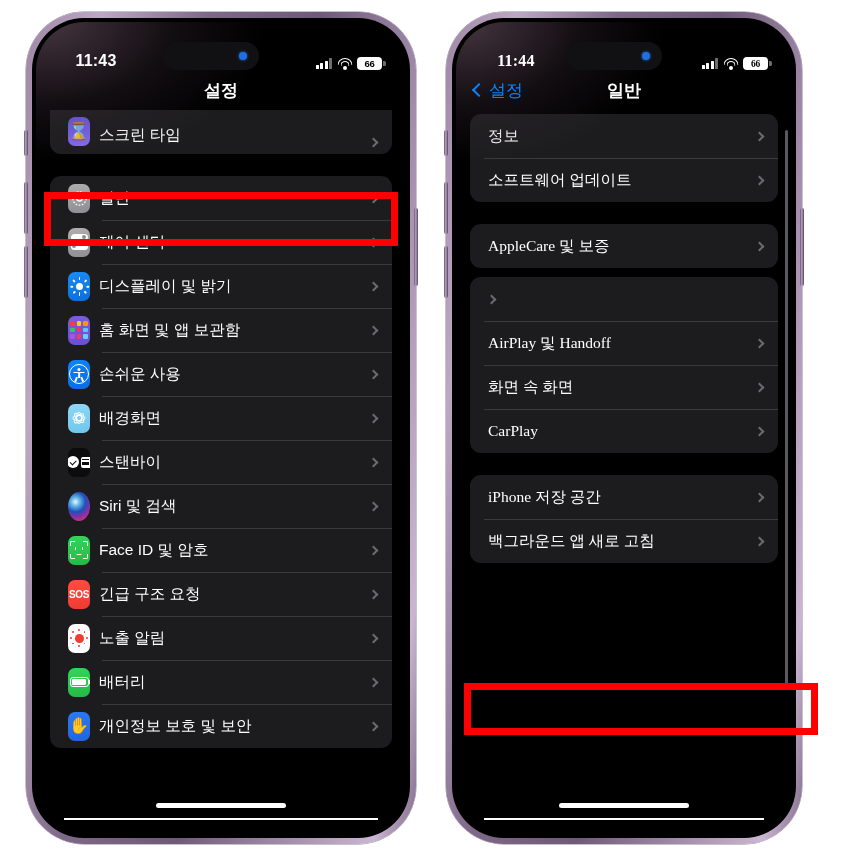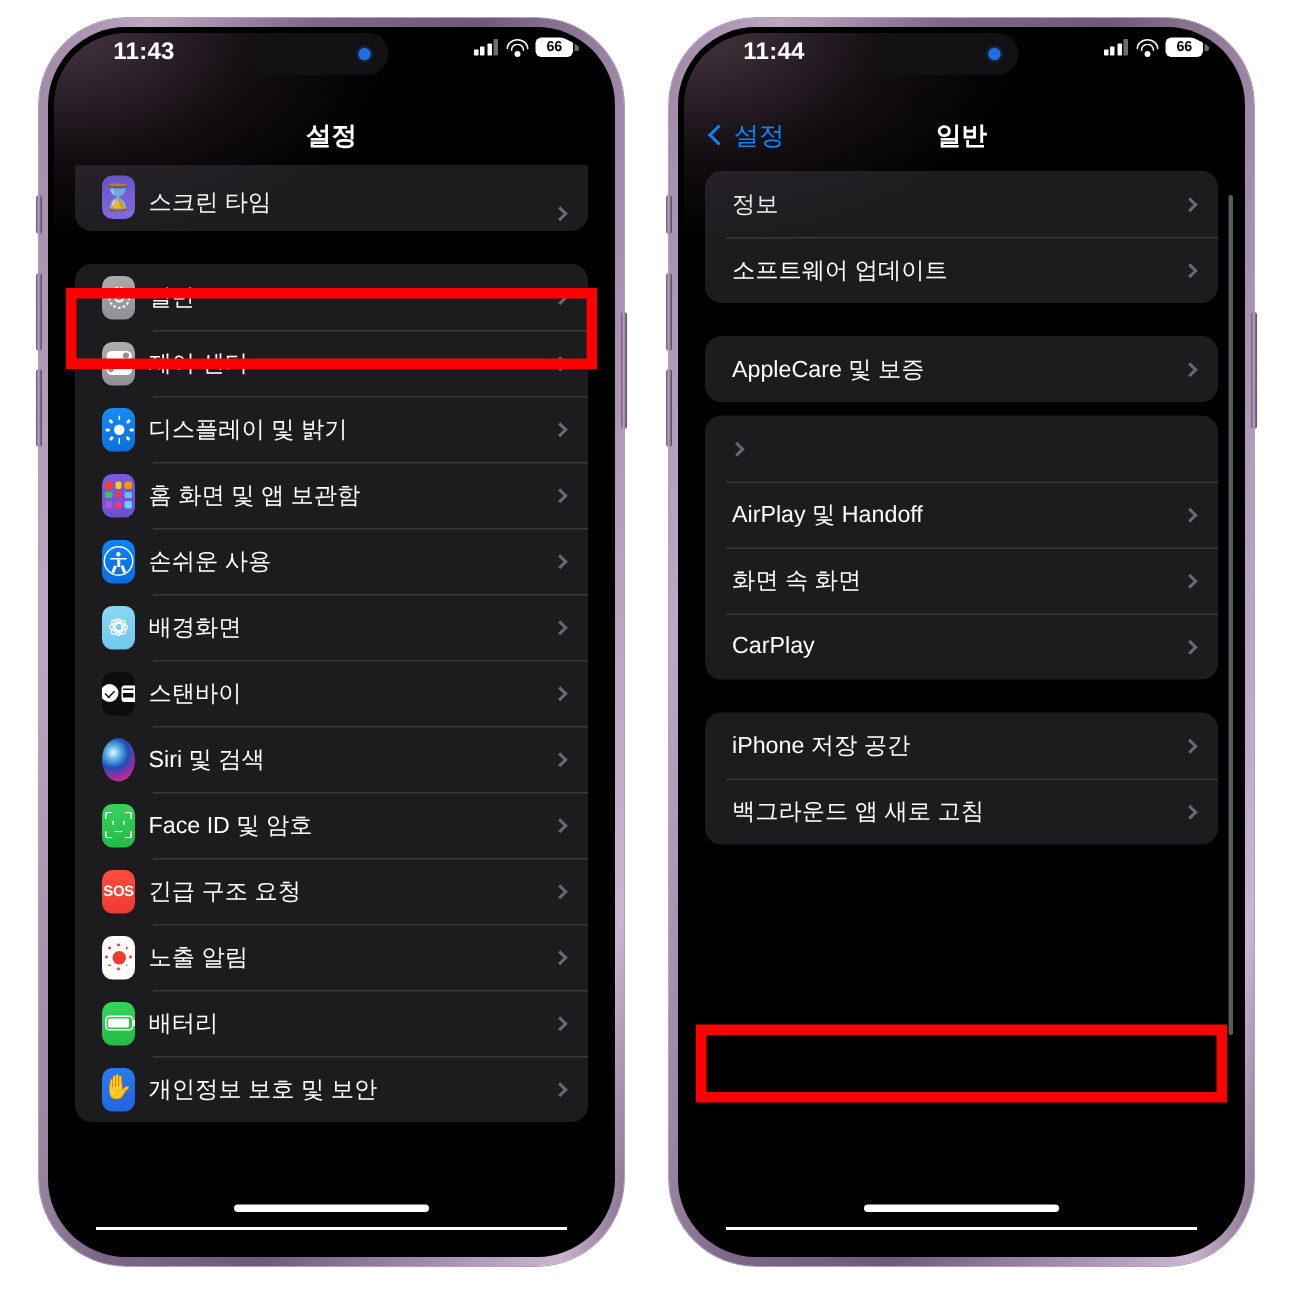--- a/index.html
+++ b/index.html
@@ -61,21 +61,21 @@
   }
   .btn-left  { left: -2px;  width: 4px; }
   .btn-right { right: -2px; width: 4px; }
 
   
   .statusbar {
     position: relative;
     z-index: 8;
     height: 48px;
     display: flex;
-    align-items: flex-start;
+    align-items: flex-end;
     padding: 0 24px;
     color: #fff;
   }
   .sb-time {
     font-size: 16px;
     font-weight: bold;
     letter-spacing: .2px;
     width: 72px;
     text-align: center;
     padding-top: 4px;
@@ -590,21 +590,21 @@
         </div>
 
         <div class="home-ind" style="bottom:26px;"></div>
         <div class="crop-line" style="left:28px;right:28px;bottom:14px;"></div>
       </div>
     </div>
   </div>
 
   <div class="redbox" style="left:44px; top:192px; width:354px; height:54px;"></div>
 
-  <div class="phone" style="left:446px; top:12px; width:390px; height:832px;">
+  <div class="phone" style="left:446px; top:12px; width:356px; height:832px;font-family:Liberation Serif, serif;">
     <div class="btn-side btn-left" style="top:118px;height:26px;"></div>
     <div class="btn-side btn-left" style="top:170px;height:52px;"></div>
     <div class="btn-side btn-left" style="top:234px;height:52px;"></div>
     <div class="btn-side btn-right" style="top:196px;height:78px;"></div>
 
     <div class="phone-inner">
       <div class="screen">
 
         <div class="statusbar">
           <div class="sb-time">11:44</div>

